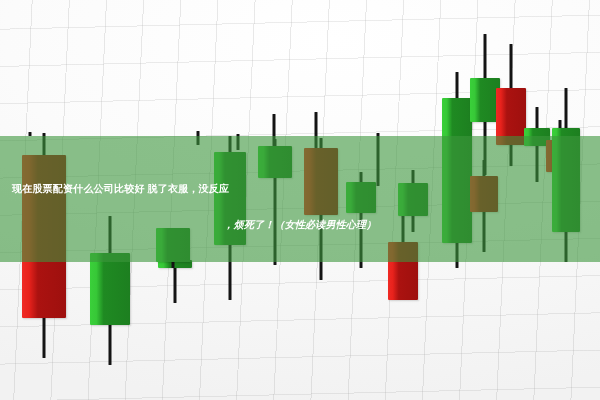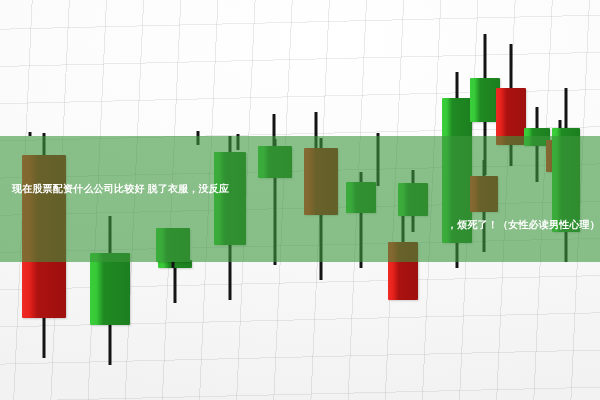--- a/index.html
+++ b/index.html
@@ -61,21 +61,21 @@
   .banner{
     position:absolute;left:0;width:600px;
     background:rgba(60,150,60,.60);
   }
   .banner-text{
     position:absolute;left:0;width:600px;
     color:#ffffff;font-weight:bold;font-size:23px;line-height:34px;
     letter-spacing:.2px;white-space:nowrap;
   }
   .line1{text-align:left;padding-left:12px;}
-  .line2{text-align:right;}
+  .line2{text-align:center;font-style:italic;}
 </style>
 </head>
 <body>
 
 <div id="stage">
 
   <div class="bg-wash"></div>
 
   <div class="grid-layer">
     <div class="grid-v"></div>

